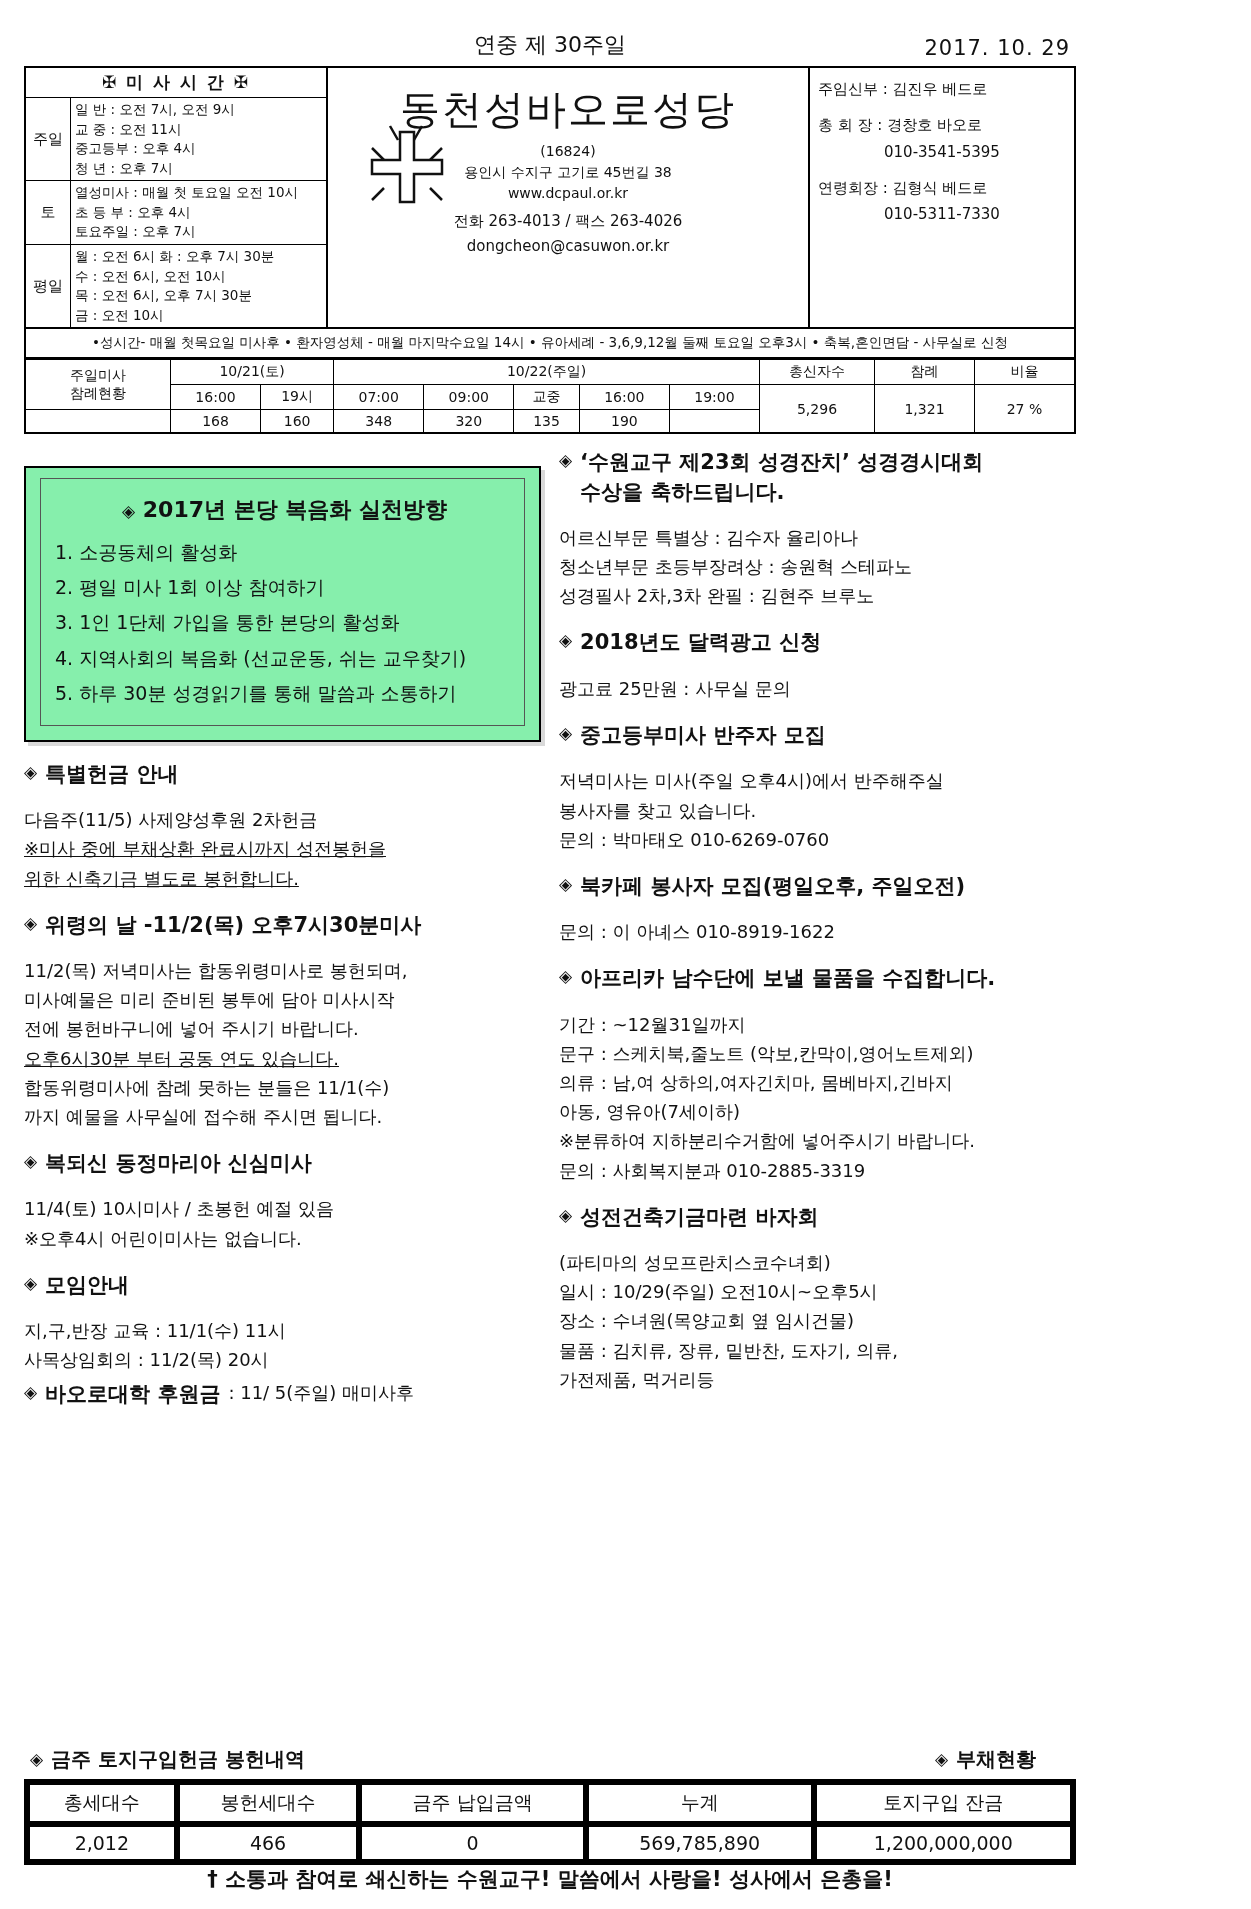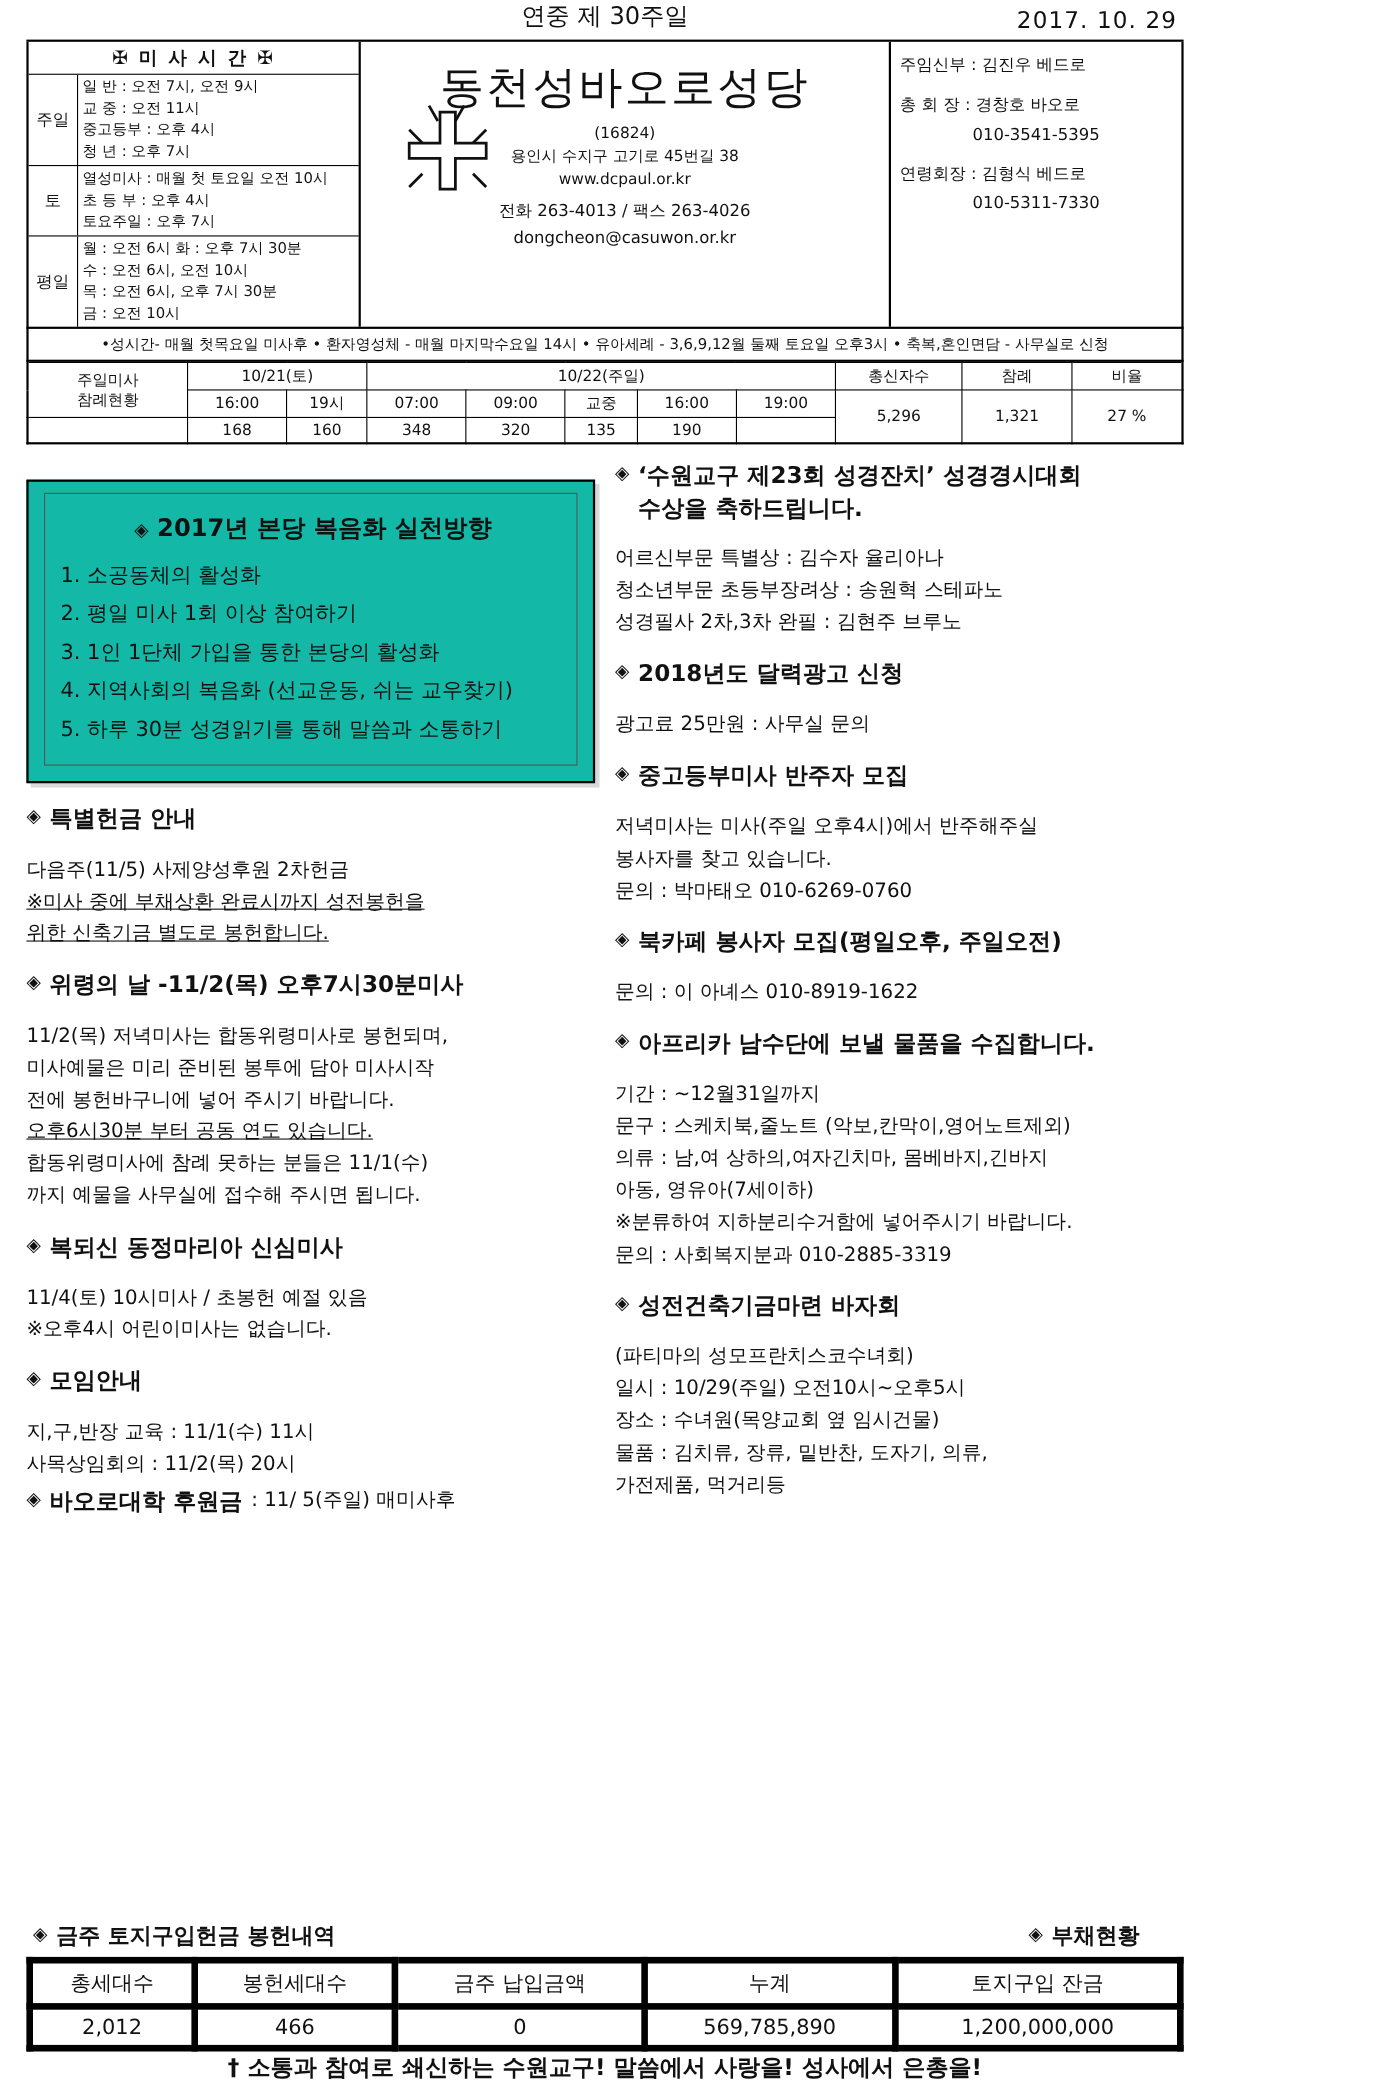--- a/index.html
+++ b/index.html
@@ -1,17 +1,17 @@
 <!DOCTYPE html>
 <html><head>
 <meta charset="utf-8">
 <style>
   html,body{margin:0;padding:0;background:#fff;}
   body{width:1251px;height:1909px;font-family:"DejaVu Sans","Liberation Sans",sans-serif;color:#111;position:relative;}
-  .page{position:relative;width:1100px;height:1909px;box-sizing:border-box;padding:0 24px 0 24px;}
+  .page{position:relative;width:1100px;height:1909px;box-sizing:border-box;padding:30px 24px 0 24px;}
   .topline{display:flex;align-items:flex-end;justify-content:center;position:relative;font-size:21px;padding-bottom:4px;}
   .topline .center{font-size:22px;}
   .topline .date{position:absolute;right:6px;bottom:4px;font-size:21px;letter-spacing:1px;}
   .hr{border-top:2px solid #000;margin:2px 0 0 0;}
   .headbox{display:flex;border:2px solid #000;border-top:none;}
   .masstimes{width:300px;border-right:2px solid #000;}
   .mt-title{text-align:center;font-weight:bold;font-size:17px;border-bottom:1px solid #000;padding:3px 0;letter-spacing:2px;}
   .mt-row{display:flex;border-bottom:1px solid #000;}
   .mt-row:last-child{border-bottom:none;}
   .mt-lbl{width:44px;min-width:44px;border-right:1px solid #000;display:flex;align-items:center;justify-content:center;font-size:15px;}
@@ -23,21 +23,21 @@
   .contact{font-size:15px;margin-top:6px;line-height:1.5;}
   .cross{position:absolute;left:22px;top:50px;width:110px;height:110px;}
   .rightbox{width:250px;font-size:15px;padding:8px 6px 4px 8px;line-height:1.75;}
   .rightbox .ln{white-space:nowrap;}
   .rightbox .ind{padding-left:66px;}
   .noticeline{border:2px solid #000;border-top:none;font-size:13.5px;padding:5px 6px;text-align:center;letter-spacing:0px;}
   table.stats{border-collapse:collapse;width:100%;border:2px solid #000;border-top:none;font-size:14px;}
   table.stats td,table.stats th{border:1px solid #000;text-align:center;padding:3px 2px;font-weight:normal;}
   .twocol{display:flex;gap:18px;margin-top:14px;}
   .col{width:50%;}
-  .shadowbox{border:2px solid #000;padding:10px 14px 14px 14px;position:relative;background:#14b8a6;box-shadow:4px 4px 0 #d9d9d9;}
+  .shadowbox{border:2px solid #000;padding:10px 14px 14px 14px;position:relative;background:#86efac;box-shadow:4px 4px 0 #d9d9d9;}
   .shadowbox .inner{border:1px solid #555;padding:12px 10px 14px 14px;}
   .sbtitle{text-align:center;font-size:22px;font-weight:bold;margin:4px 0 10px 0;}
   .sblist{font-size:19px;line-height:1.85;}
   .sec{margin-top:18px;}
   .sec-h{font-size:21px;font-weight:bold;display:flex;align-items:flex-start;gap:8px;line-height:1.4;}
   .dia{font-size:17px;line-height:1.5;}
   .sec-b{font-size:18px;line-height:1.62;margin-top:16px;}
   .sec-b .u{text-decoration:underline;}
   .bottom{position:absolute;left:24px;right:24px;bottom:16px;}
   .bot-heads{display:flex;justify-content:space-between;font-size:20px;font-weight:bold;padding:0 40px 6px 6px;}

